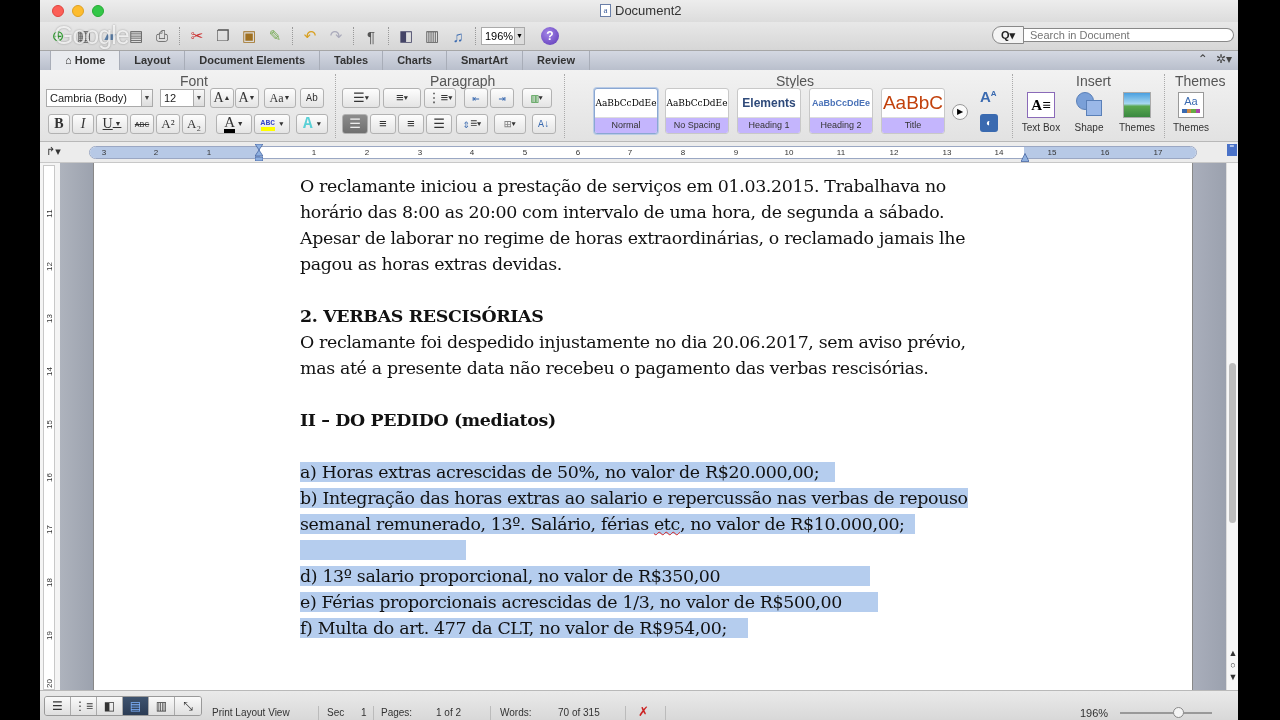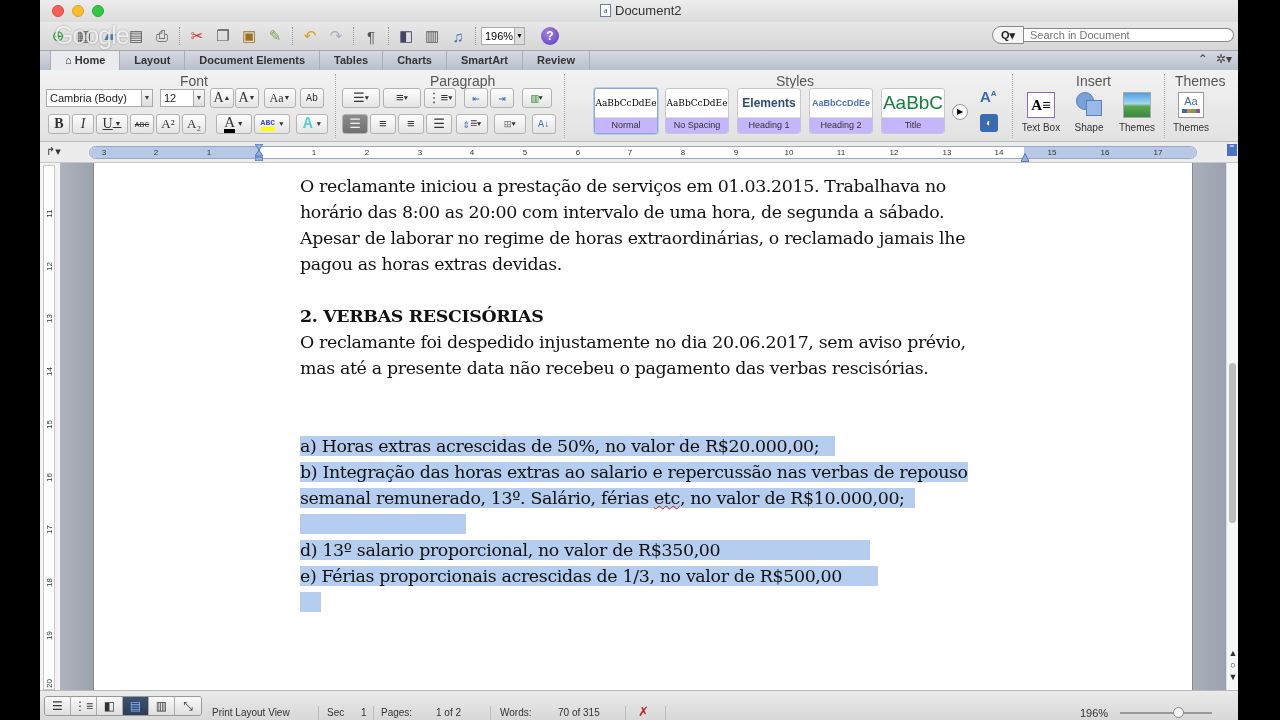--- a/index.html
+++ b/index.html
@@ -282,21 +282,21 @@
     </div>
     <div class="style-card" style="left:697px">
       <div class="sample" style="font-size:12px;font-weight:bold;color:#2f4a7a">Elements</div>
       <div class="name">Heading 1</div>
     </div>
     <div class="style-card" style="left:769px">
       <div class="sample" style="font-size:9px;font-weight:bold;color:#4a72b8">AaBbCcDdEe</div>
       <div class="name">Heading 2</div>
     </div>
     <div class="style-card" style="left:841px">
-      <div class="sample" style="font-size:19px;color:#15803d">AaBbC</div>
+      <div class="sample" style="font-size:19px;color:#c2410c">AaBbC</div>
       <div class="name">Title</div>
     </div>
     <div style="position:absolute;left:912px;top:34px;width:16px;height:16px;border:1px solid #999;border-radius:50%;font-size:8px;text-align:center;line-height:14px;background:#fafafa"><span>▶</span></div>
     <div style="position:absolute;left:940px;top:18px;font-size:15px;font-weight:bold;color:#3a6ab0"><span>A<sup style="font-size:8px">A</sup></span></div>
     <div style="position:absolute;left:940px;top:44px;width:18px;height:18px;background:#3a6ab0;border-radius:3px;color:#fff;font-size:10px;text-align:center;line-height:18px"><span>◐</span></div>
     <div class="group-sep" style="left:972px"></div>
 
     <div class="group-label" style="left:1036px">Insert</div>
     <div class="insert-item" style="left:976px">
       <div class="ic" style="width:28px;border:1px solid #8a6ab8;background:#fff;font-family:'Liberation Serif',serif;font-weight:bold;font-size:15px;line-height:24px">A≡</div>
@@ -375,28 +375,29 @@
       <div class="text">
         <div class="line">O reclamante iniciou a prestação de serviços em 01.03.2015. Trabalhava no</div>
         <div class="line">horário das 8:00 as 20:00 com intervalo de uma hora, de segunda a sábado.</div>
         <div class="line">Apesar de laborar no regime de horas extraordinárias, o reclamado jamais lhe</div>
         <div class="line">pagou as horas extras devidas.</div>
         <div class="blank"></div>
         <div class="line bold">2. VERBAS RESCISÓRIAS</div>
         <div class="line">O reclamante foi despedido injustamente no dia 20.06.2017, sem aviso prévio,</div>
         <div class="line">mas até a presente data não recebeu o pagamento das verbas rescisórias.</div>
         <div class="blank"></div>
+        <div class="line bold">II – DO PEDIDO (mediatos)</div>
         <div class="blank"></div>
         <div class="line"><span class="sel">a) Horas extras acrescidas de 50%, no valor de R$20.000,00;</span><span class="sel">&nbsp;&nbsp;&nbsp;</span></div>
         <div class="line"><span class="sel">b) Integração das horas extras ao salario e repercussão nas verbas de repouso</span></div>
         <div class="line"><span class="sel"><span>semanal remunerado, 13º. Salário, férias </span><span class="squiggle">etc</span><span>, no valor de R$10.000,00;</span>&nbsp;&nbsp;</span></div>
         <div class="line"><span class="sel">&nbsp;&nbsp;&nbsp;&nbsp;&nbsp;&nbsp;&nbsp;&nbsp;&nbsp;&nbsp;&nbsp;&nbsp;&nbsp;&nbsp;&nbsp;&nbsp;&nbsp;&nbsp;&nbsp;&nbsp;&nbsp;&nbsp;&nbsp;&nbsp;&nbsp;&nbsp;&nbsp;&nbsp;&nbsp;&nbsp;&nbsp;&nbsp;</span></div>
         <div class="line"><span class="sel">d) 13º salario proporcional, no valor de R$350,00</span><span class="sel">&nbsp;&nbsp;&nbsp;&nbsp;&nbsp;&nbsp;&nbsp;&nbsp;&nbsp;&nbsp;&nbsp;&nbsp;&nbsp;&nbsp;&nbsp;&nbsp;&nbsp;&nbsp;&nbsp;&nbsp;&nbsp;&nbsp;&nbsp;&nbsp;&nbsp;&nbsp;&nbsp;&nbsp;&nbsp;</span></div>
         <div class="line"><span class="sel">e) Férias proporcionais acrescidas de 1/3, no valor de R$500,00</span><span class="sel">&nbsp;&nbsp;&nbsp;&nbsp;&nbsp;&nbsp;&nbsp;</span></div>
-        <div class="line"><span class="sel">&nbsp;&nbsp;&nbsp;&nbsp;</span></div>
+        <div class="line"><span class="sel">f) Multa do art. 477 da CLT, no valor de R$954,00;</span><span class="sel">&nbsp;&nbsp;&nbsp;&nbsp;</span></div>
       </div>
     </div>
     <div class="gray-gutter-r"></div>
     <div class="vscroll">
       <div class="thumb"></div>
       <div class="nav">
         <div>▲</div>
         <div>○</div>
         <div>▼</div>
       </div>

